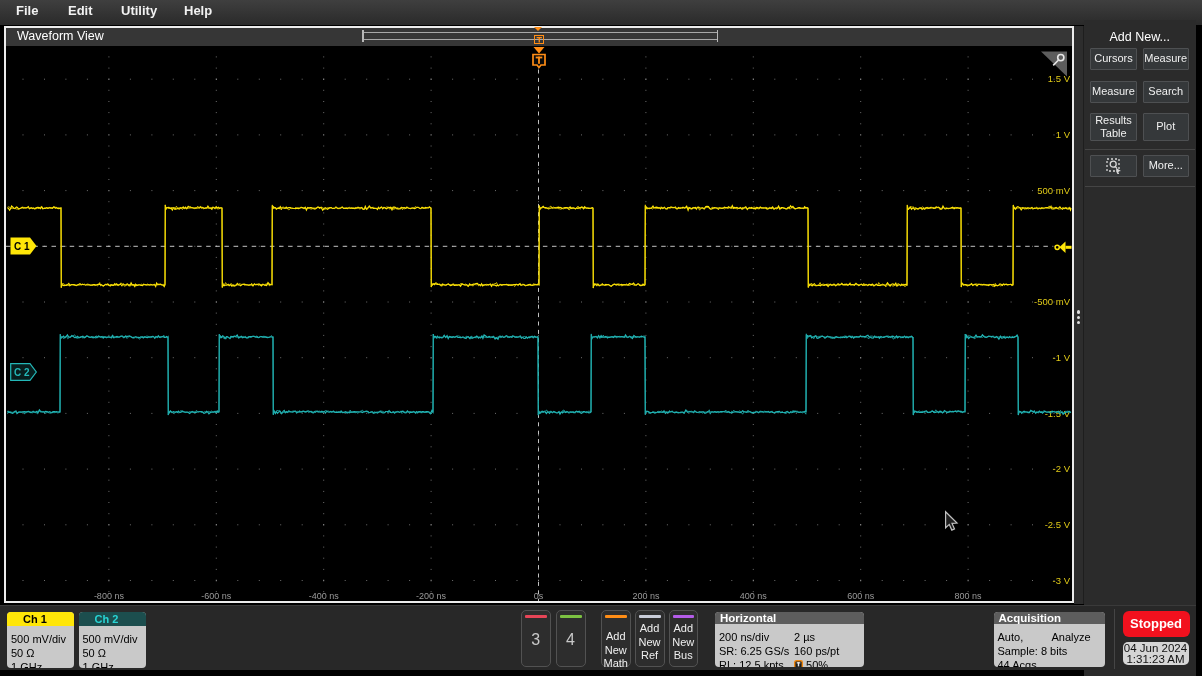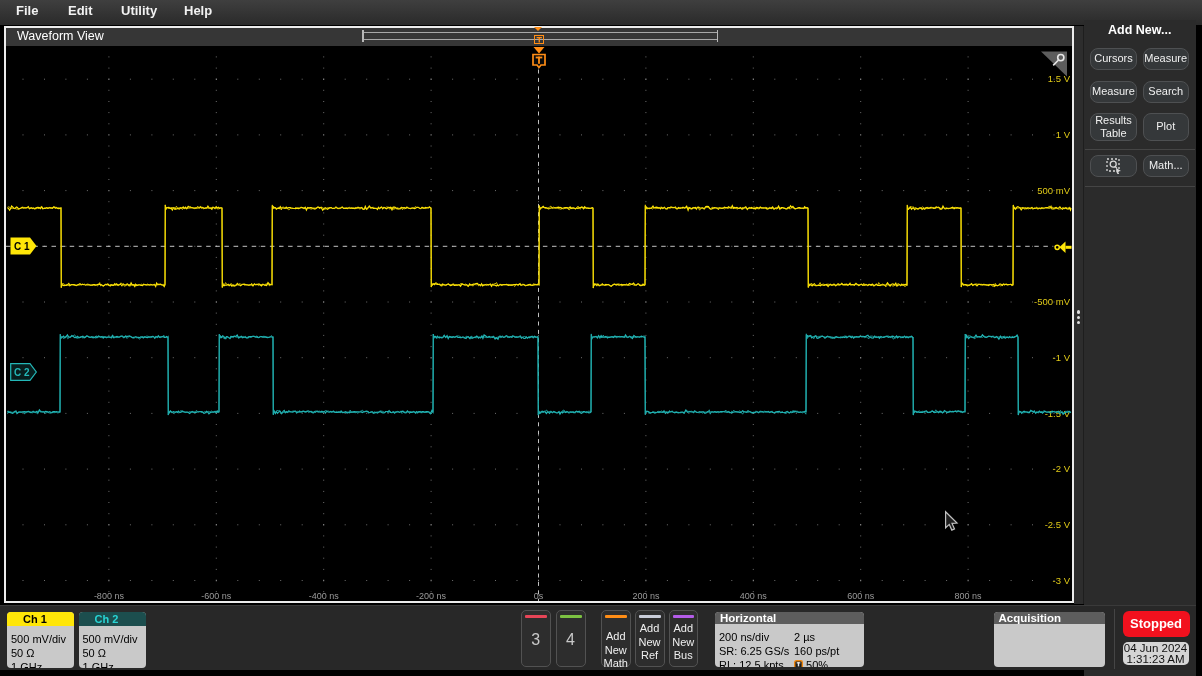--- a/index.html
+++ b/index.html
@@ -21,53 +21,53 @@
 #tri1{left:528.2px;top:-1.4px;width:0;height:0;border-left:4.4px solid transparent;border-right:4.4px solid transparent;border-top:4.6px solid #ff8d16}
 #mflag{left:528px;top:7px;width:9.5px;height:9px;border:1.5px solid #ff8d16;}
 
 #bottombar{left:0;top:605px;width:1196px;height:65px;background:#282828;border-top:1px solid #3a3a3a}
 .badge{position:absolute;border-radius:4px;overflow:hidden;background:#c9c9c9;color:#000;font-size:11px}
 .badge .hd{font-weight:bold;color:#000;padding-left:16px}
 .badge .bd{padding:7px 0 0 4px;line-height:13.8px}
 .gbadge .hd{background:#5d5d5d;color:#fff;height:12px;line-height:12px;font-size:11.5px;padding-left:5px}
 .numbtn{position:absolute;background:#2d2d2d;border:1px solid #525252;border-radius:5px;color:#c8c8c8;text-align:center}
 .numbtn .cl{position:absolute;left:3px;right:3px;top:4px;height:2.5px;border-radius:1px}
-.rbtn{position:absolute;background:#35383a;border:1px solid #4e5052;border-radius:8px;color:#f0f0f0;
+.rbtn{position:absolute;background:#35383a;border:1px solid #4e5052;border-radius:1px;color:#f0f0f0;
   font-size:11px;display:flex;align-items:center;justify-content:center;text-align:center;line-height:13px}
 #stopped{position:absolute;left:1122.5px;top:610.5px;width:67px;height:26.5px;background:#f2111e;border-radius:6px;
   color:#fff;font-weight:bold;font-size:13px;text-align:center;line-height:26px}
 #datebox{position:absolute;left:1122.5px;top:641.5px;width:66px;height:23px;background:#d5d5d5;border-radius:5px;
   color:#111;font-size:11.5px;text-align:center;line-height:11.5px;padding-top:1px}
 .sep{position:absolute;background:#454545}
 </style></head><body>
 <div id="root">
 <div class="abs" id="menubar">
   <span style="left:16px">File</span>
       <span style="left:68px">Edit</span>
   <span style="left:121px">Utility</span>
       <span style="left:184px">Help</span>
 </div>
 <div class="abs" id="rpanel">
-  <div class="abs" style="left:0;top:3px;width:111.5px;text-align:center;color:#fff;font-weight:bold;font-size:12.5px">Add New...</div>
+  <div class="abs" style="left:0;top:10px;width:111.5px;text-align:center;color:#fff;font-weight:normal;font-size:12.5px">Add New...</div>
   <div class="rbtn" style="left:6px;top:27.5px;width:47px;height:22.5px">Cursors</div>
   <div class="rbtn" style="left:58.5px;top:27.5px;width:46.5px;height:22.5px">Measure</div>
   <div class="rbtn" style="left:6px;top:60.5px;width:47px;height:22.5px">Measure</div>
   <div class="rbtn" style="left:58.5px;top:60.5px;width:46.5px;height:22.5px">Search</div>
   <div class="rbtn" style="left:6px;top:93px;width:47px;height:27.5px">Results<br>Table</div>
   <div class="rbtn" style="left:58.5px;top:93px;width:46.5px;height:27.5px">Plot</div>
   <div class="sep" style="left:1px;top:128.5px;width:110px;height:1px"></div>
   <div class="rbtn" style="left:6px;top:134.5px;width:47px;height:22.5px">
     <svg width="16" height="16" viewBox="0 0 16 16">
       <rect x="1" y="1" width="12" height="12" fill="none" stroke="#d8d8d8" stroke-width="1.3" stroke-dasharray="2 2"></rect>
       <circle cx="7.2" cy="6.2" r="3" fill="none" stroke="#d8d8d8" stroke-width="1.3"></circle>
       <line x1="9.3" y1="8.6" x2="11" y2="10.4" stroke="#d8d8d8" stroke-width="1.3"></line>
       <polygon points="10.2,10 15,13 12,13.6 13.2,16 11.5,16 10.2,13.4" fill="#d8d8d8"></polygon>
     </svg>
       </div>
-  <div class="rbtn" style="left:58.5px;top:134.5px;width:46.5px;height:22.5px">Math...</div>
+  <div class="rbtn" style="left:58.5px;top:134.5px;width:46.5px;height:22.5px">More...</div>
   <div class="sep" style="left:1px;top:166px;width:110px;height:1px"></div>
 </div>
 <div class="abs" id="gutter">
       <i style="top:284.3px"></i>
       <i style="top:289.6px"></i>
       <i style="top:294.9px"></i>
     </div>
 <div class="abs" id="wfpanel">
   <div id="wftitle">Waveform View</div>
   <svg id="plot" width="1066" height="555" viewBox="0 0 1066 555" xmlns="http://www.w3.org/2000/svg">
@@ -160,17 +160,21 @@
         <svg width="9" height="10.5" viewBox="0 0 9 10.5" style="vertical-align:-1.5px">
               <rect x="0.7" y="0.7" width="7.6" height="7.2" rx="1.5" fill="#1d1d1d" stroke="#ee8711" stroke-width="1.4"></rect>
               <polygon points="2.9,8.6 6.1,8.6 4.5,10.4" fill="#ee8711"></polygon>
               <rect x="2.7" y="2.2" width="3.6" height="1.3" fill="#e8e8e8"></rect>
               <rect x="3.8" y="2.2" width="1.4" height="4.2" fill="#e8e8e8"></rect>
             </svg> 50%</span>
     </div>
   </div>
   <div class="badge gbadge" style="left:993.5px;top:6px;width:111px;height:55px">
     <div class="hd">Acquisition</div>
+    <div class="bd" style="position:relative">
+      <span>Auto,</span><span style="position:absolute;left:58px">Analyze</span><br>
+      <span>Sample: 8 bits</span><br><span>44 Acqs</span>
+    </div>
   </div>
   <div class="sep" style="left:1113.5px;top:3px;width:1px;height:60px"></div>
 </div>
 <div id="stopped">Stopped</div>
 <div id="datebox">04 Jun 2024<br>1:31:23 AM</div>
 </div>
 </body></html>

